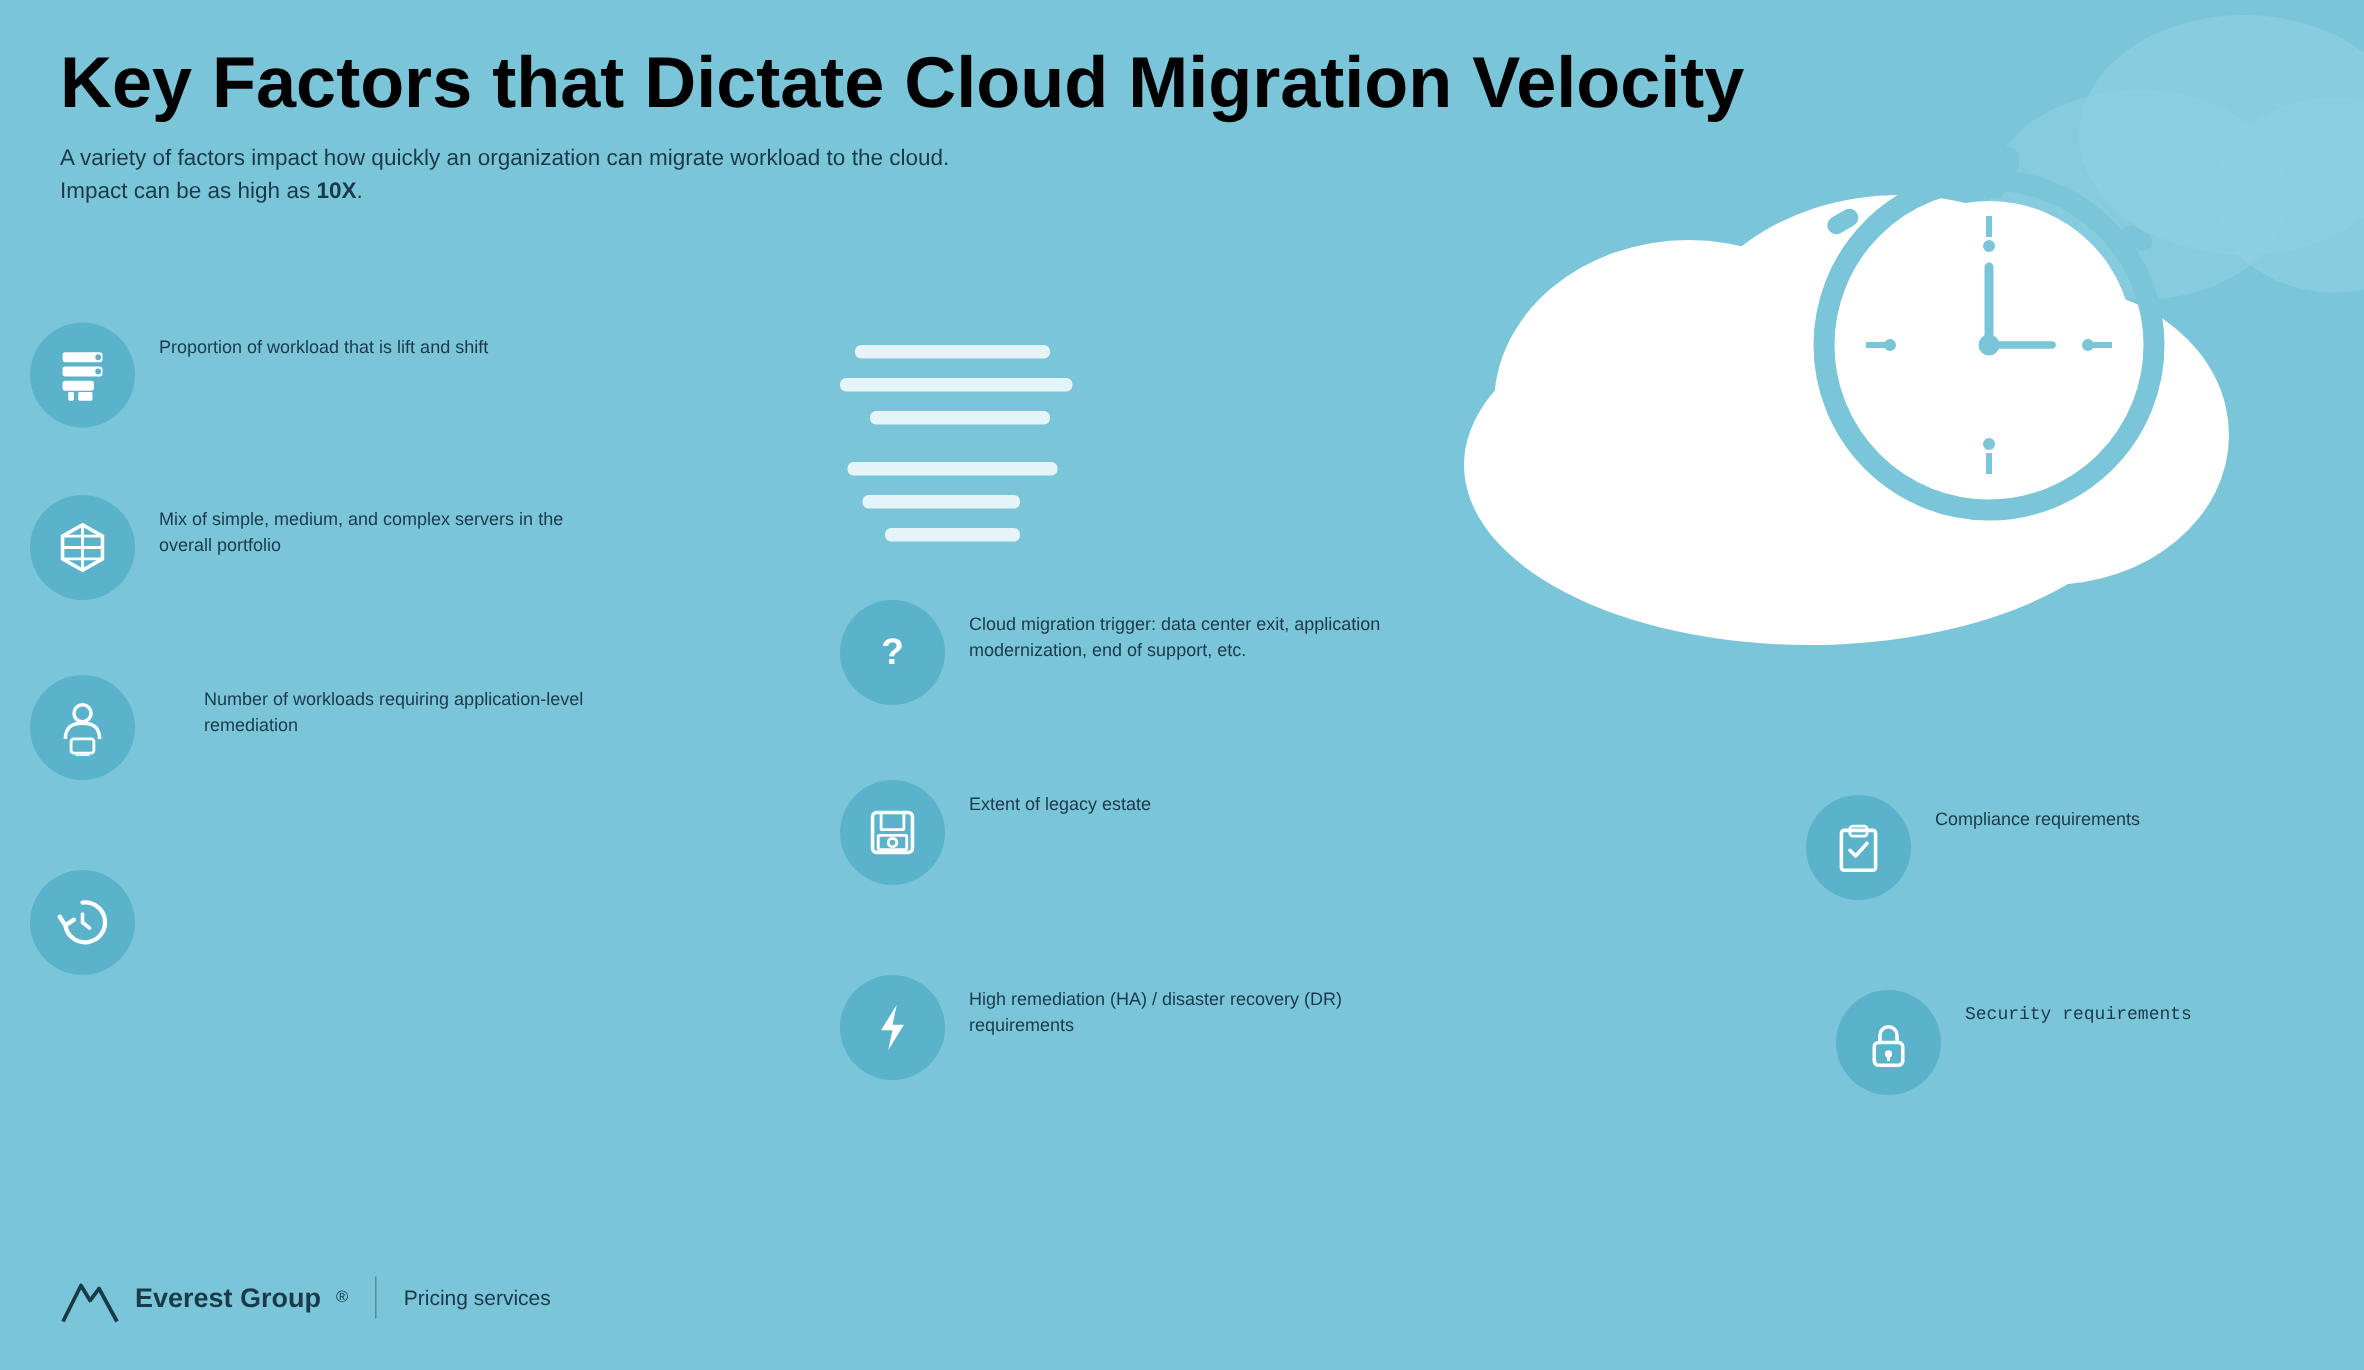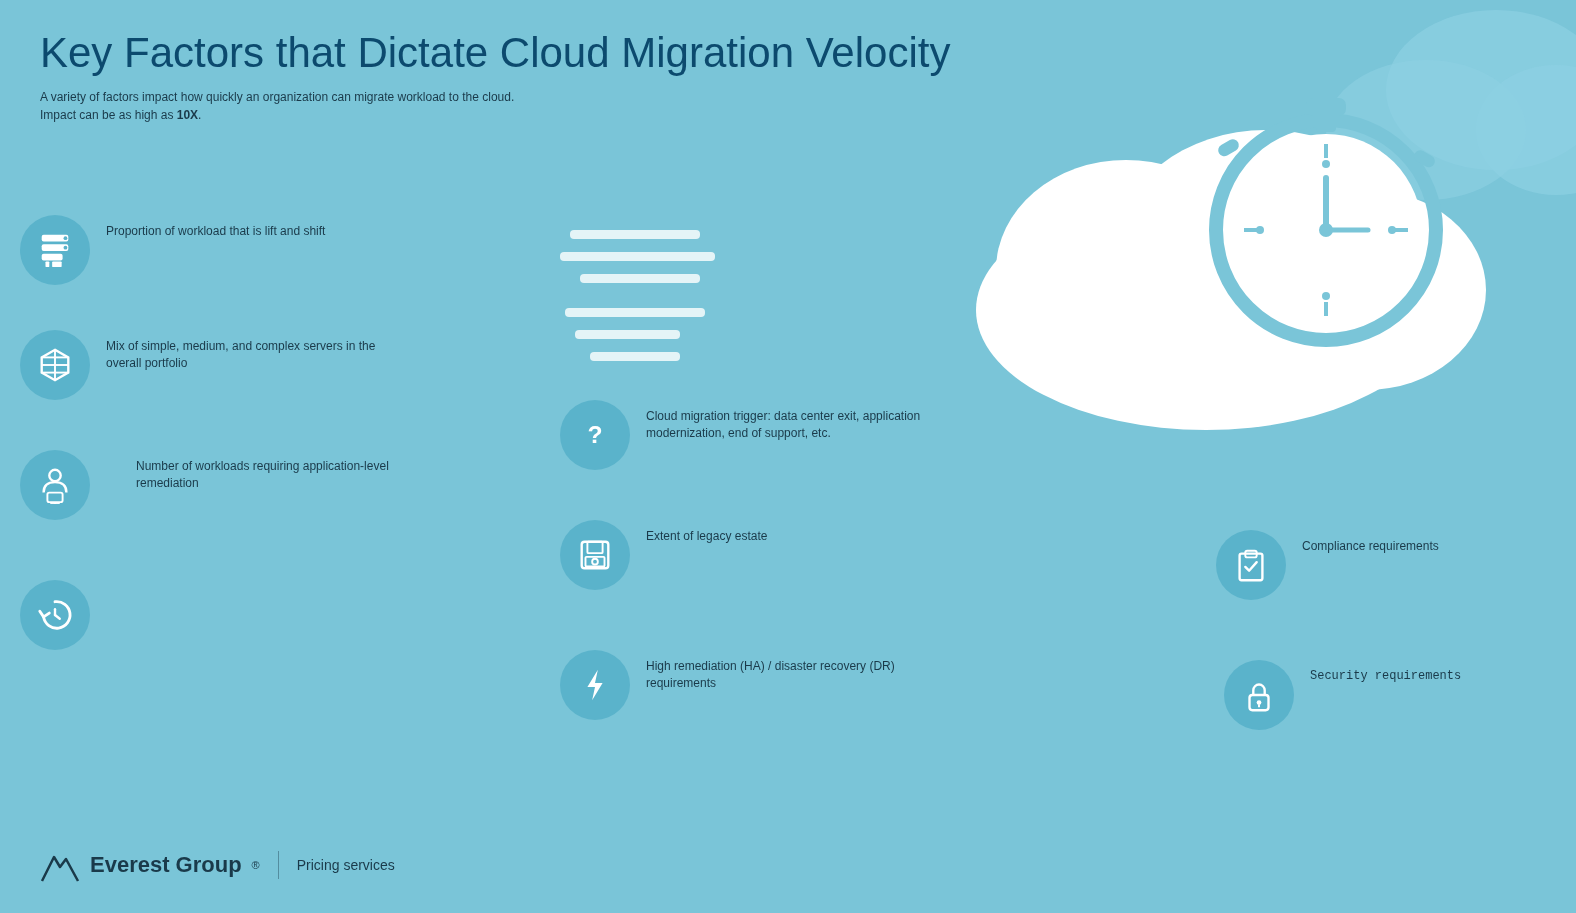--- a/index.html
+++ b/index.html
@@ -14,29 +14,29 @@
 
     .main-container {
       width: 1576px;
       height: 913px;
       position: relative;
       padding: 30px 40px 30px 40px;
     }
 
     
     .page-title {
-      font-size: 42px;
-      font-weight: 400;
-      color: #0c4a6e;
+      font-size: 48px;
+      font-weight: 700;
+      color: #000000;
       margin-bottom: 12px;
       line-height: 1.1;
     }
 
     .subtitle {
-      font-size: 12px;
+      font-size: 15px;
       color: #1a3a4a;
       margin-bottom: 30px;
       line-height: 1.5;
       max-width: 700px;
     }
 
     .subtitle strong {
       font-weight: 700;
     }
 
@@ -75,21 +75,21 @@
     .footer {
       position: absolute;
       bottom: 30px;
       left: 40px;
       display: flex;
       align-items: center;
       gap: 10px;
     }
 
     .footer-logo-text {
-      font-size: 22px;
+      font-size: 18px;
       font-weight: 600;
       color: #1a3a4a;
     }
 
     .footer-logo-small {
       font-size: 11px;
       color: #1a3a4a;
       vertical-align: super;
     }
 
@@ -275,21 +275,21 @@
   <div class="factor-item" style="position:absolute; top:650px; left:560px; width:380px;">
     <div class="factor-icon-circle">
       <svg viewBox="0 0 40 40" fill="white" xmlns="http://www.w3.org/2000/svg">
 
         <polygon points="23,4 12,22 20,22 17,36 28,18 20,18" fill="white"></polygon>
       </svg>
     </div>
     <div class="factor-text">High remediation (HA) / disaster recovery (DR) requirements</div>
   </div>
 
-  <div class="factor-item" style="position:absolute; top:530px; right:40px; width:320px;">
+  <div class="factor-item" style="position:absolute; top:530px; right:52px; width:320px;">
     <div class="factor-icon-circle">
       <svg viewBox="0 0 40 40" fill="white" xmlns="http://www.w3.org/2000/svg">
 
         <rect x="8" y="8" width="24" height="28" rx="2" fill="none" stroke="white" stroke-width="2.5"></rect>
         <rect x="14" y="5" width="12" height="7" rx="2" fill="none" stroke="white" stroke-width="2"></rect>
         <polyline points="14,22 18,26 26,17" fill="none" stroke="white" stroke-width="2.5" stroke-linecap="round" stroke-linejoin="round"></polyline>
       </svg>
     </div>
     <div class="factor-text">Compliance requirements</div>
   </div>

